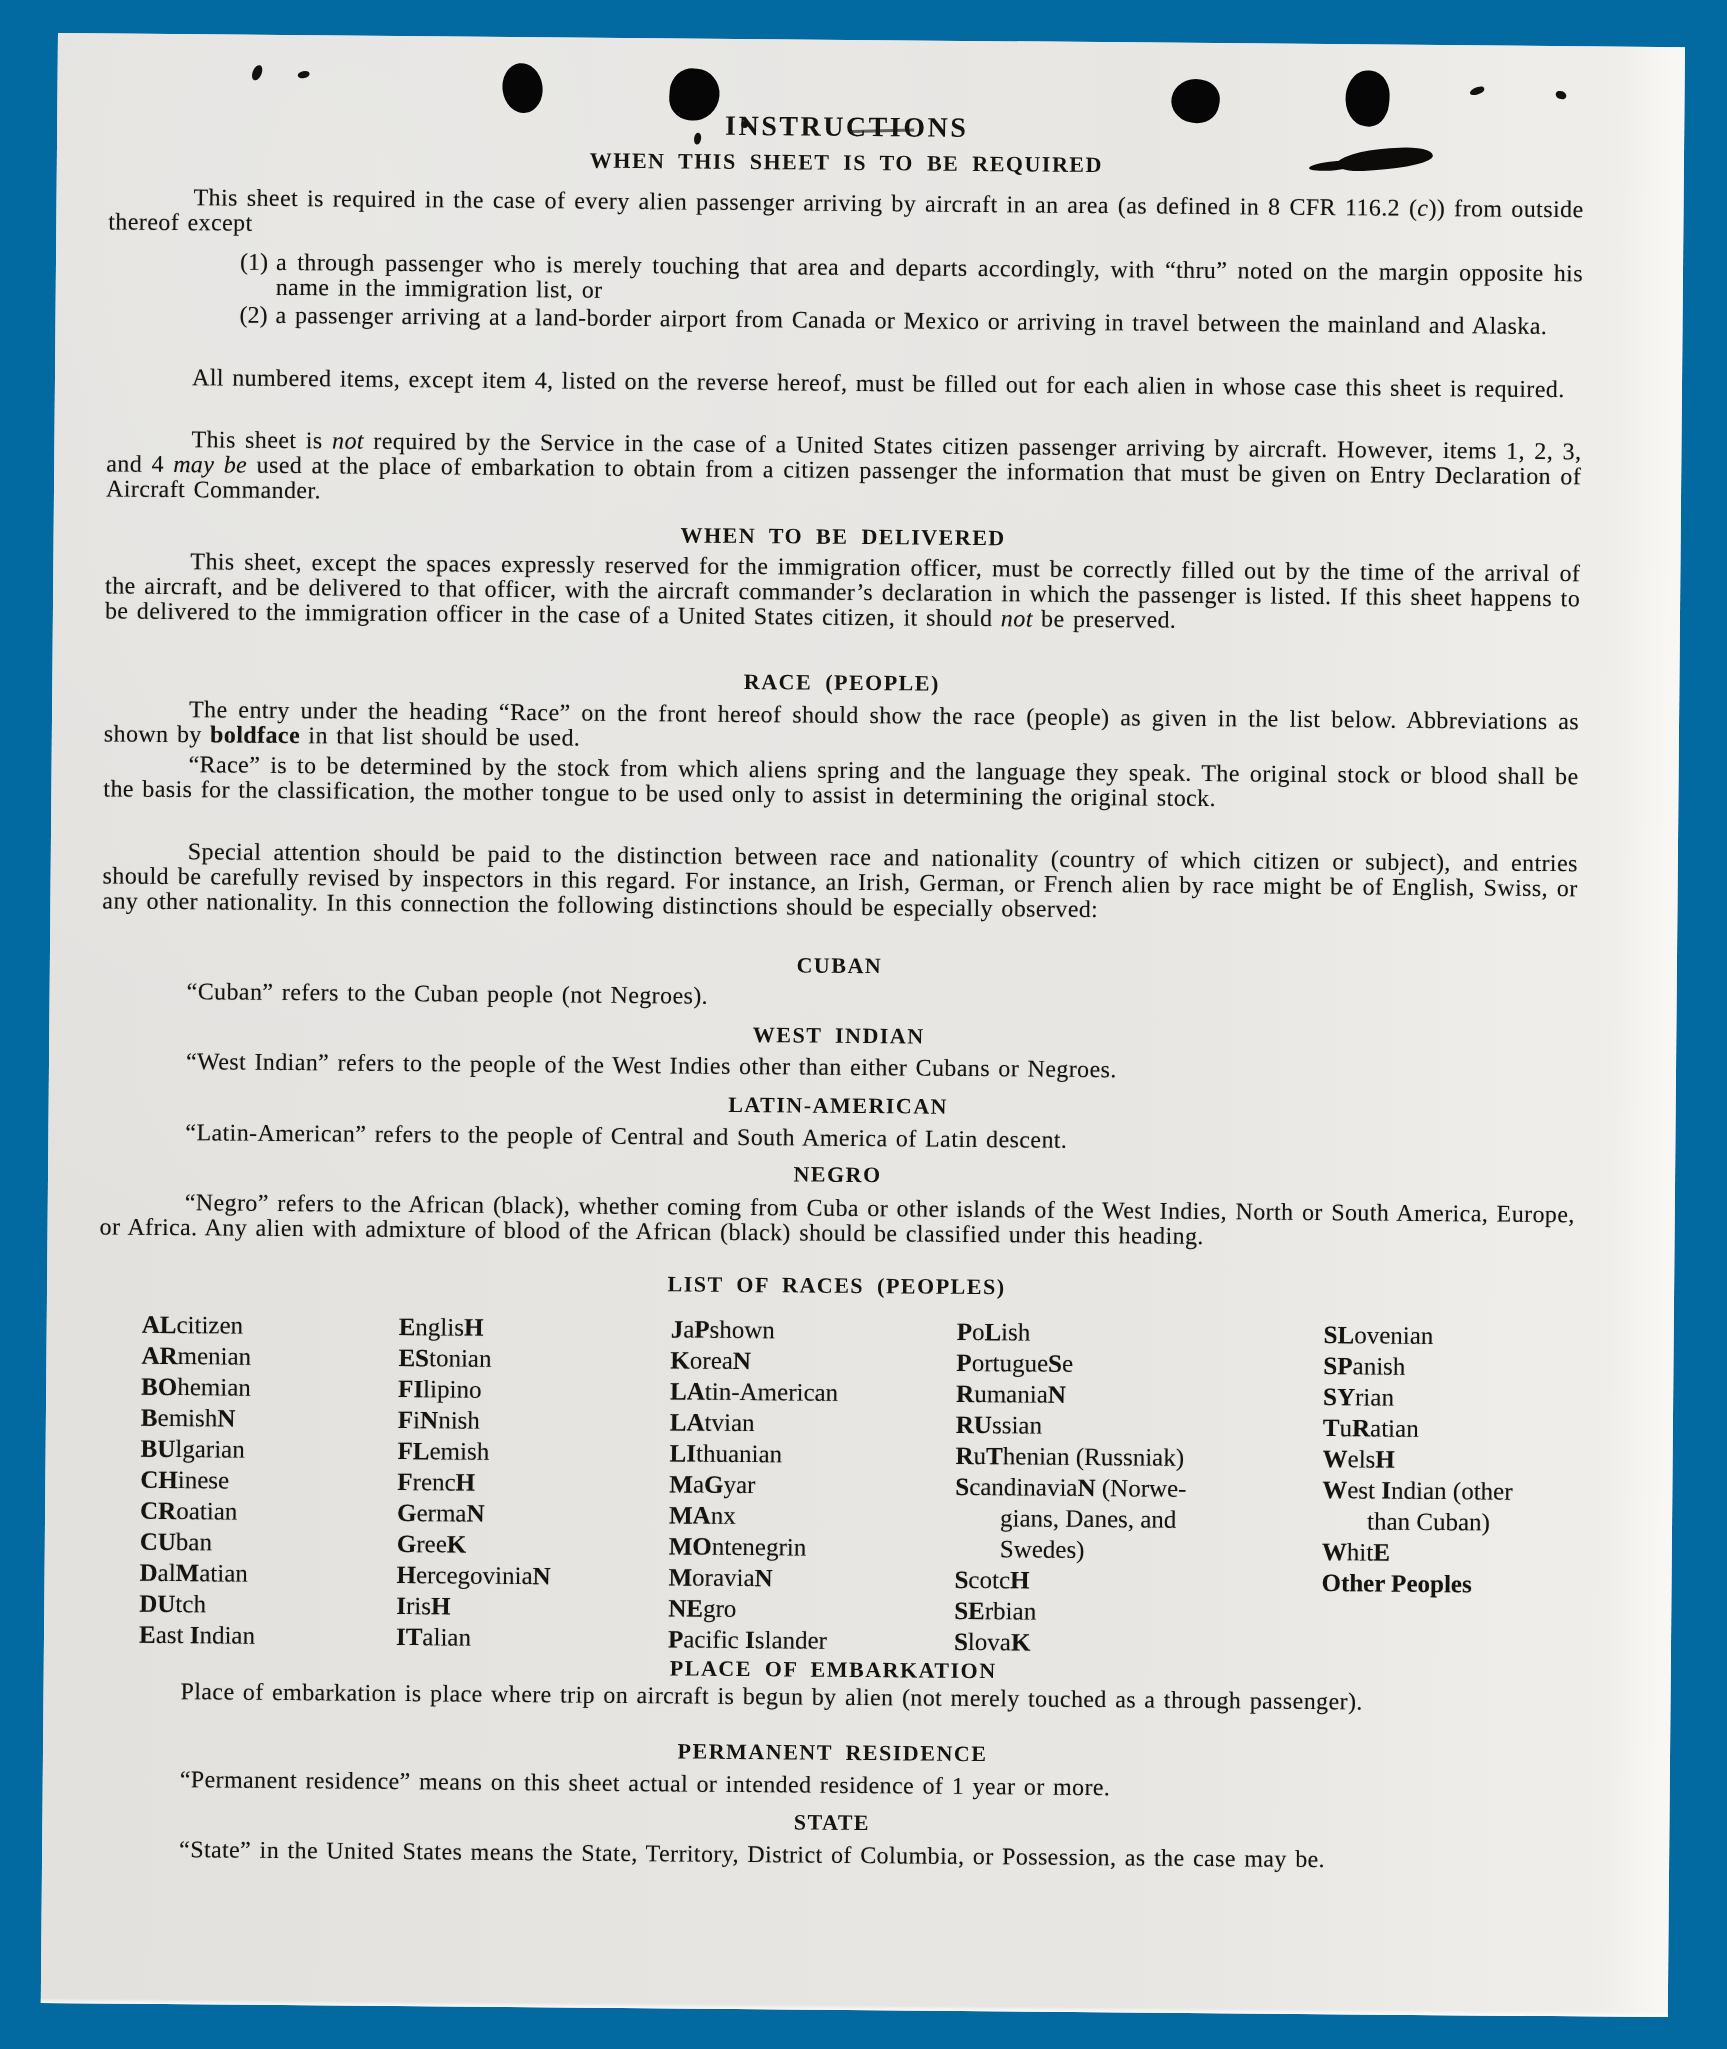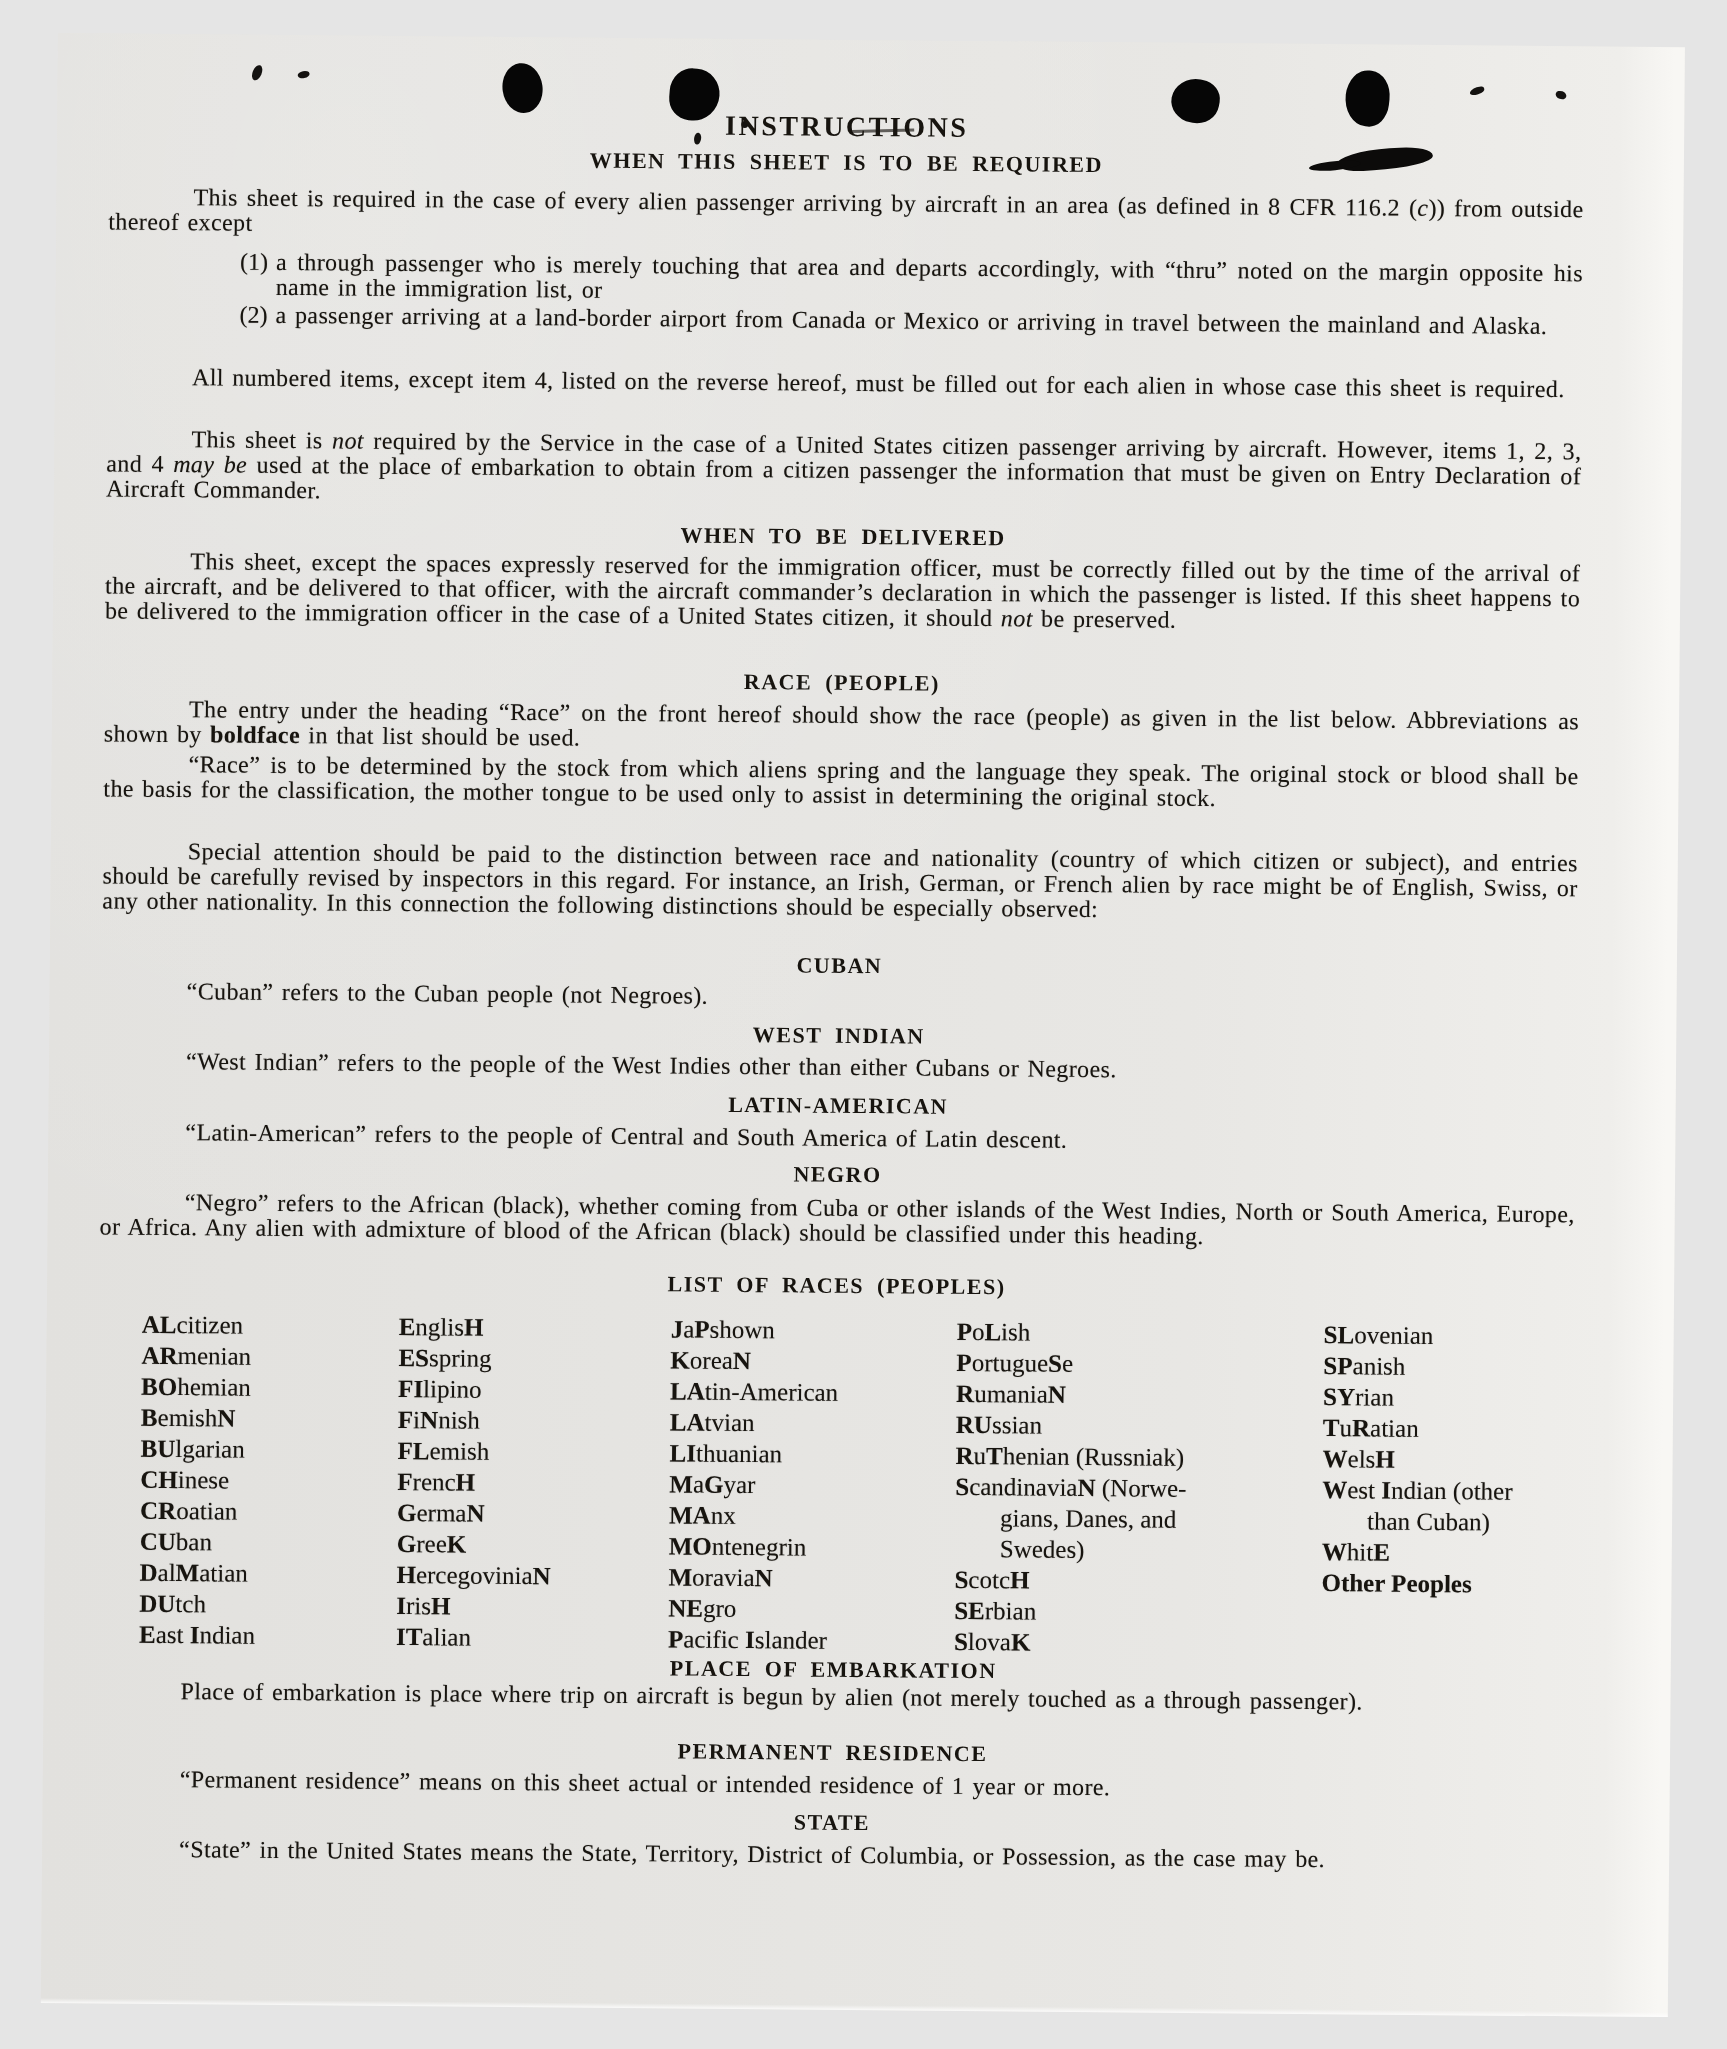--- a/index.html
+++ b/index.html
@@ -1,16 +1,16 @@
 <!DOCTYPE html>
 <html><head>
 <meta charset="utf-8">
 <style>
   html,body{margin:0;padding:0;background:#000;}
-  .stage{position:relative;width:1727px;height:2049px;background:#e5e5e5;overflow:hidden;
+  .stage{position:relative;width:1727px;height:2049px;background:#0369a1;overflow:hidden;
          font-family:"Liberation Serif", serif;}
   .paper{position:absolute;left:58px;top:33px;width:1627px;height:1970px;
          background:
            radial-gradient(ellipse at 18% 8%, rgba(255,255,255,.18), transparent 45%),
            linear-gradient(90deg,#e2e1de,#e8e7e4 70%,#efeeeb 96%,#f8f7f4 99.4%),
            #e6e5e2;
          transform:rotate(0.5deg);transform-origin:0 0;color:#17140f;}
   .paper::after{content:"";position:absolute;left:0;right:0;bottom:0;height:5px;
          background:linear-gradient(rgba(255,255,255,0),rgba(255,255,255,.8));}
   
@@ -136,21 +136,21 @@
           <div class="race-line"><span class="rb">BU</span><span>lgarian</span></div>
           <div class="race-line"><span class="rb">CH</span><span>inese</span></div>
           <div class="race-line"><span class="rb">CR</span><span>oatian</span></div>
           <div class="race-line"><span class="rb">CU</span><span>ban</span></div>
           <div class="race-line"><span class="rb">D</span><span>al</span><span class="rb">M</span><span>atian</span></div>
           <div class="race-line"><span class="rb">DU</span><span>tch</span></div>
           <div class="race-line"><span class="rb">E</span><span>ast </span><span class="rb">I</span><span>ndian</span></div>
         </div>
         <div class="race-col c1">
           <div class="race-line"><span class="rb">E</span><span>nglis</span><span class="rb">H</span></div>
-          <div class="race-line"><span class="rb">ES</span><span>spring</span></div>
+          <div class="race-line"><span class="rb">ES</span><span>tonian</span></div>
           <div class="race-line"><span class="rb">FI</span><span>lipino</span></div>
           <div class="race-line"><span class="rb">F</span><span>i</span><span class="rb">N</span><span>nish</span></div>
           <div class="race-line"><span class="rb">FL</span><span>emish</span></div>
           <div class="race-line"><span class="rb">F</span><span>renc</span><span class="rb">H</span></div>
           <div class="race-line"><span class="rb">G</span><span>erma</span><span class="rb">N</span></div>
           <div class="race-line"><span class="rb">G</span><span>ree</span><span class="rb">K</span></div>
           <div class="race-line"><span class="rb">H</span><span>ercegovinia</span><span class="rb">N</span></div>
           <div class="race-line"><span class="rb">I</span><span>ris</span><span class="rb">H</span></div>
           <div class="race-line"><span class="rb">IT</span><span>alian</span></div>
         </div>

